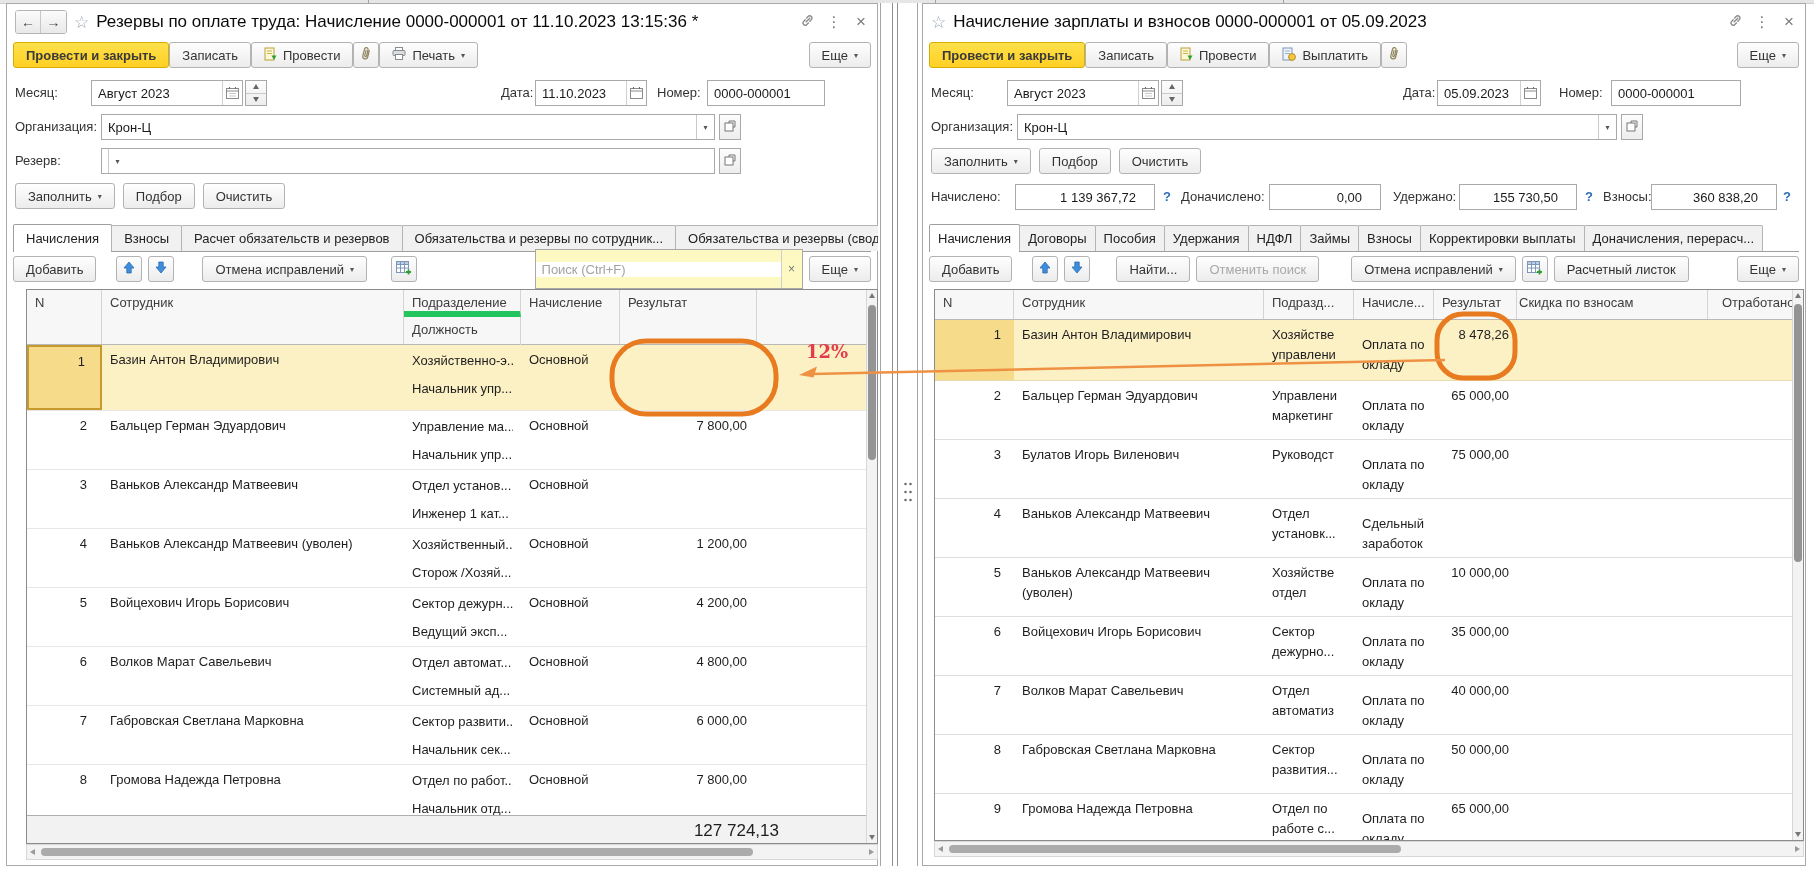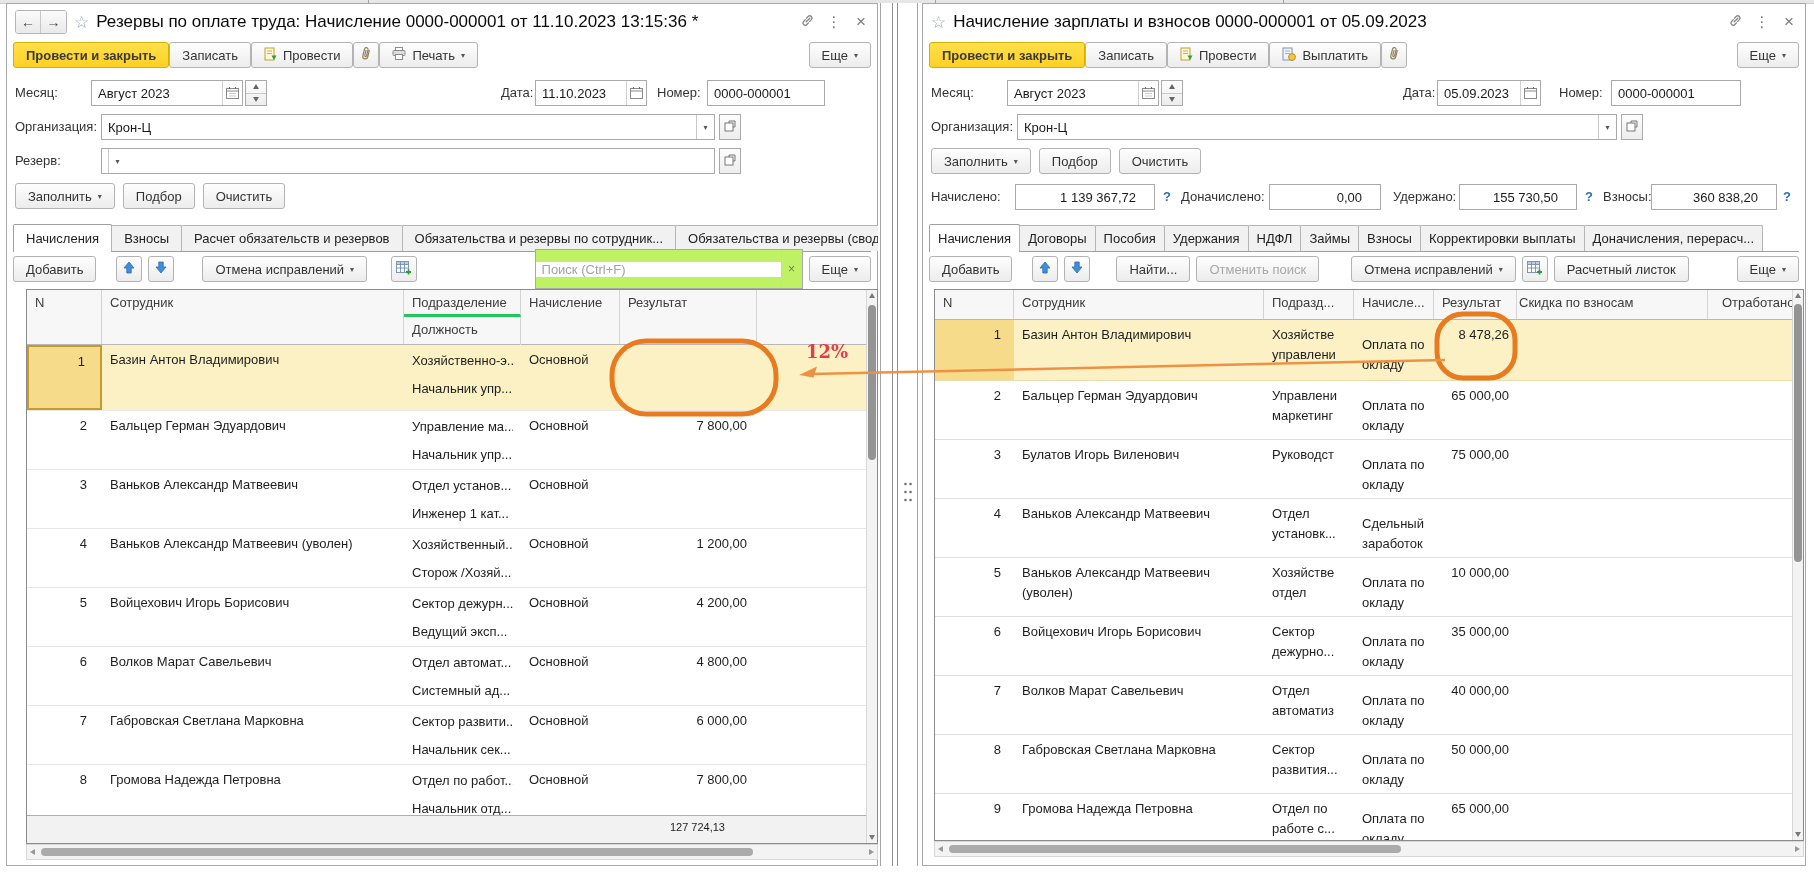--- a/index.html
+++ b/index.html
@@ -49,33 +49,33 @@
   .numval .val{text-align:right}
   
   .tabs{position:absolute;top:219px;left:6px;right:6px;height:28px;display:flex;align-items:flex-end;border-bottom:1px solid #9f9f9f}
   .tab{height:26px;line-height:25px;padding:0 12px;font-size:13px;background:#f1f1f1;border:1px solid #b4b4b4;border-bottom:none;
        border-radius:2px 2px 0 0;color:#222;white-space:nowrap;margin-left:-1px;box-sizing:border-box;cursor:pointer}
   .tab:first-child{margin-left:0}
   .tab.active{background:#fff;border-color:#9f9f9f;height:28px;margin-bottom:-1px;line-height:27px}
   #pane-right .tab{padding:0 8px}
   
   .tbar{position:absolute;top:251px;left:6px;right:6px;height:28px;display:flex;align-items:center;gap:6px}
-  .searchbox{display:flex;margin-left:auto;width:268px;height:40px;border:1px solid #a9a9a9;background:#bef264;box-sizing:border-box;align-items:center}
+  .searchbox{display:flex;margin-left:auto;width:268px;height:40px;border:1px solid #a9a9a9;background:#fef9c3;box-sizing:border-box;align-items:center}
   .searchbox input{flex:1;border:none;outline:none;font-size:13px;padding:0 6px;color:#333;min-width:0;font-family:inherit}
   .searchbox input::placeholder{color:#a3a3a3}
   .sclear{width:20px;align-self:stretch;border-left:1px solid #cfcfcf;color:#777;display:flex;align-items:center;justify-content:center;font-size:12px;cursor:pointer}
   
   .tbl{position:absolute;top:285px;background:#fff;border:1px solid #8b8b8b;box-sizing:border-box;overflow:hidden}
   #tbl-left{left:19px;width:852px;height:555px}
   #tbl-right{left:11px;width:870px;height:552px}
   .thead{position:absolute;left:0;top:0;background:#f7f7f7;border-bottom:1px solid #b8b8b8;box-sizing:border-box}
   #tbl-left .thead{right:11px;height:55px}
   #tbl-right .thead{right:11px;height:30px}
   .hc{position:absolute;top:0;bottom:0;border-right:1px solid #d4d4d4;padding:5px 8px;font-size:13px;color:#3c3c3c;box-sizing:border-box;white-space:nowrap;overflow:hidden}
-  .hc.half{bottom:auto;height:27px;border-bottom:3px solid #22c55e}
+  .hc.half{bottom:auto;height:27px;border-bottom:6px solid #22c55e}
   .hc.half2{top:27px;bottom:auto;height:28px}
   .tbody{position:absolute;left:0;overflow:hidden}
   #tbl-left .tbody{top:55px;right:11px;bottom:28px}
   #tbl-right .tbody{top:30px;right:11px;bottom:0}
   .trow{position:relative;height:58px;border-bottom:1px solid #e7e7e7;background:#fff;cursor:pointer}
   #tbl-right .trow{border-bottom:1px solid #dedede}
   .trow.hl{background:#fcf1c5}
   #tbl-left .trow.hl{height:65px}
   #tbl-right .trow.hl{height:60px;border-bottom:1px solid #e9dcae}
   .c{position:absolute;top:0;bottom:0;padding:6px 8px;font-size:13px;color:#1e1e1e;box-sizing:border-box;overflow:hidden;white-space:nowrap;line-height:17px}
@@ -92,21 +92,21 @@
   .r-n{left:0;width:79px;padding-right:13px}
   .r-emp{left:79px;width:250px;white-space:normal;line-height:20px;padding-top:5px}
   .r-dept{left:329px;width:90px;white-space:normal;line-height:20px;padding-top:5px}
   .r-acc{left:419px;width:80px;white-space:normal;line-height:20px;padding-top:15px}
   .r-res{left:499px;width:83px;padding-right:8px}
   .r-disc{left:582px;width:197px}
   .r-work{left:779px;width:78px;border-right:none}
   #tbl-right .hl .r-n{background:#f6db8b}
   .tfoot{position:absolute;left:0;bottom:0;height:28px;background:#f2f2f2;border-top:1px solid #aeaeae;box-sizing:border-box}
   #tbl-left .tfoot{right:11px}
-  .tfoot .tot{position:absolute;left:571px;width:137px;text-align:right;padding:5px 10px 0 8px;box-sizing:border-box;font-size:11px;color:#1e1e1e}
+  .tfoot .tot{position:absolute;left:625px;width:137px;text-align:right;padding:5px 10px 0 8px;box-sizing:border-box;font-size:17px;color:#1e1e1e}
   
   .vscroll{position:absolute;top:0;right:0;bottom:0;width:11px;background:#f3f3f3;border-left:1px solid #d7d7d7;box-sizing:border-box}
   .vthumb{position:absolute;left:1px;right:1px;background:#949494;border-radius:4px;cursor:pointer}
   .varr{position:absolute;left:2px;width:0;height:0;border-left:3.5px solid transparent;border-right:3.5px solid transparent}
   .varr.up{top:3px;border-bottom:5px solid #777}
   .varr.dn{bottom:3px;border-top:5px solid #777}
   .hscroll{position:absolute;height:16px;background:#f3f3f3;border:1px solid #d7d7d7;box-sizing:border-box}
   #hs-left{left:19px;width:852px;top:840px}
   #hs-right{left:11px;width:870px;top:837px}
   .hthumb{position:absolute;top:3px;height:8px;background:#ababab;border-radius:4px;cursor:pointer}

